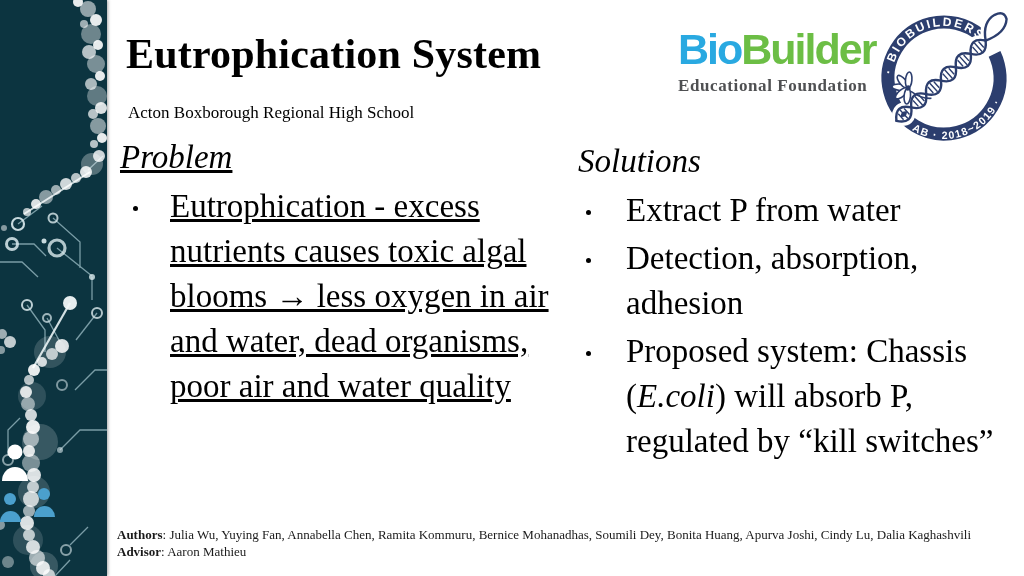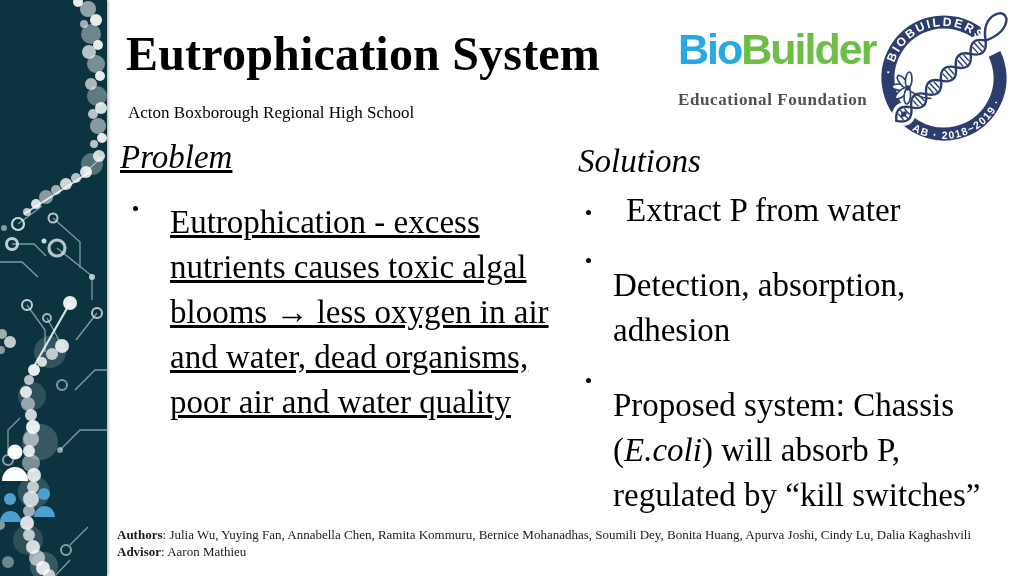--- a/index.html
+++ b/index.html
@@ -15,62 +15,62 @@
   .sidebar {
     position:absolute; left:0; top:0; width:107px; height:576px;
     background:#0c3440;
     box-shadow:1px 0 3px rgba(0,0,0,.35);
   }
   .sidebar svg { display:block; }
 
   
   .title {
     position:absolute; left:126px; top:30px;
-    font-size:48px; font-weight:bold; line-height:48px; letter-spacing:.2px;
+    font-size:42px; font-weight:bold; line-height:48px; letter-spacing:.2px;
     white-space:nowrap;
   }
   .subtitle {
     position:absolute; left:128px; top:97px;
     font-size:17px; line-height:32px; white-space:nowrap;
   }
 
   
   .bb-logo { position:absolute; left:678px; top:26px; width:220px; }
   .bb-word {
     font-family:"Liberation Sans", sans-serif; font-weight:bold;
     font-size:43px; line-height:46px; letter-spacing:-2px; white-space:nowrap;
   }
   .bb-bio     { color:#29a9e1; }
   .bb-builder { color:#6cbe45; }
   .bb-tagline {
     font-family:"Liberation Serif", serif; font-weight:bold;
-    font-size:17px; color:#4f5052; letter-spacing:.6px; margin-top:18px;
+    font-size:17px; color:#4f5052; letter-spacing:.6px; margin-top:4px;
     white-space:nowrap;
   }
   .badge { position:absolute; left:868px; top:0px; width:152px; height:152px; }
   .badge text { font-family:"Liberation Sans", sans-serif; }
 
   
   .col { position:absolute; }
   .col-problem   { left:120px; top:136px; width:458px;text-decoration:underline; }
   .col-solutions { left:578px; top:140px; width:436px; }
   .col-heading {
     font-style:italic; font-size:33px; line-height:42px;
   }
   ul.bullets { list-style:none; margin:6px 0 0 0; padding:0; }
   ul.bullets li { display:flex; align-items:flex-start; margin:0; }
-  ul.bullets li + li { margin-top:3px;flex-direction:column; }
+  ul.bullets li + li { margin-top:3px; }
   .dot {
     flex:none; width:5px; height:5px; border-radius:50%;
     background:#000; margin-top:22px;
   }
   .col-problem  .dot { margin-left:13px; }
   .col-solutions .dot { margin-left:8px; }
   .btxt { font-size:33px; line-height:45px; }
-  .col-problem  .btxt { margin-left:32px;margin-top:16px; }
+  .col-problem  .btxt { margin-left:32px; }
   .col-solutions .btxt { margin-left:35px; }
   .btxt i { font-style:italic;margin-top:37px; }
 
   
   .footer {
     position:absolute; left:117px; top:527px; width:850px;
     font-size:13px; line-height:16.5px; color:#1a1a1a;
   }
   .footer b { font-weight:bold; }
   .footer .line { white-space:nowrap; }

